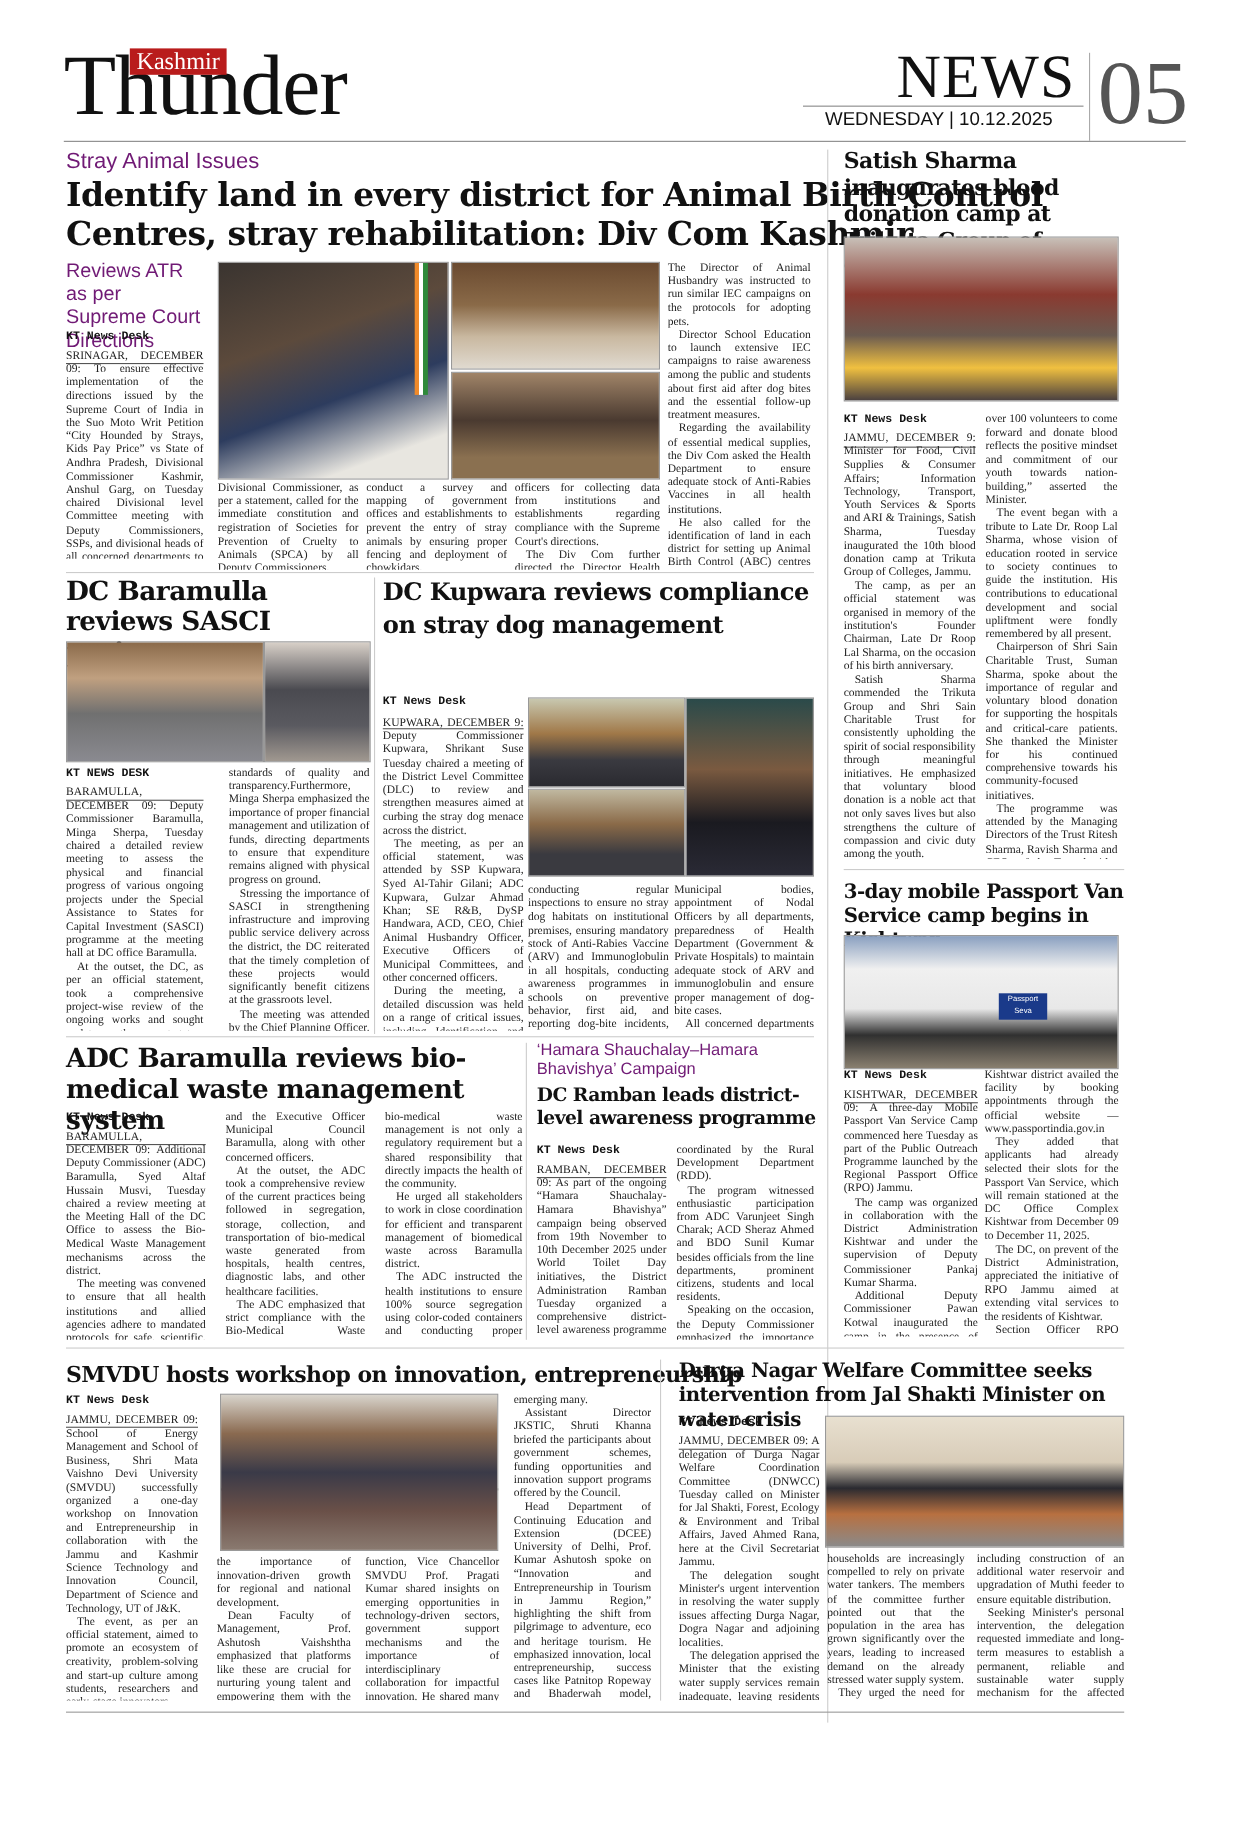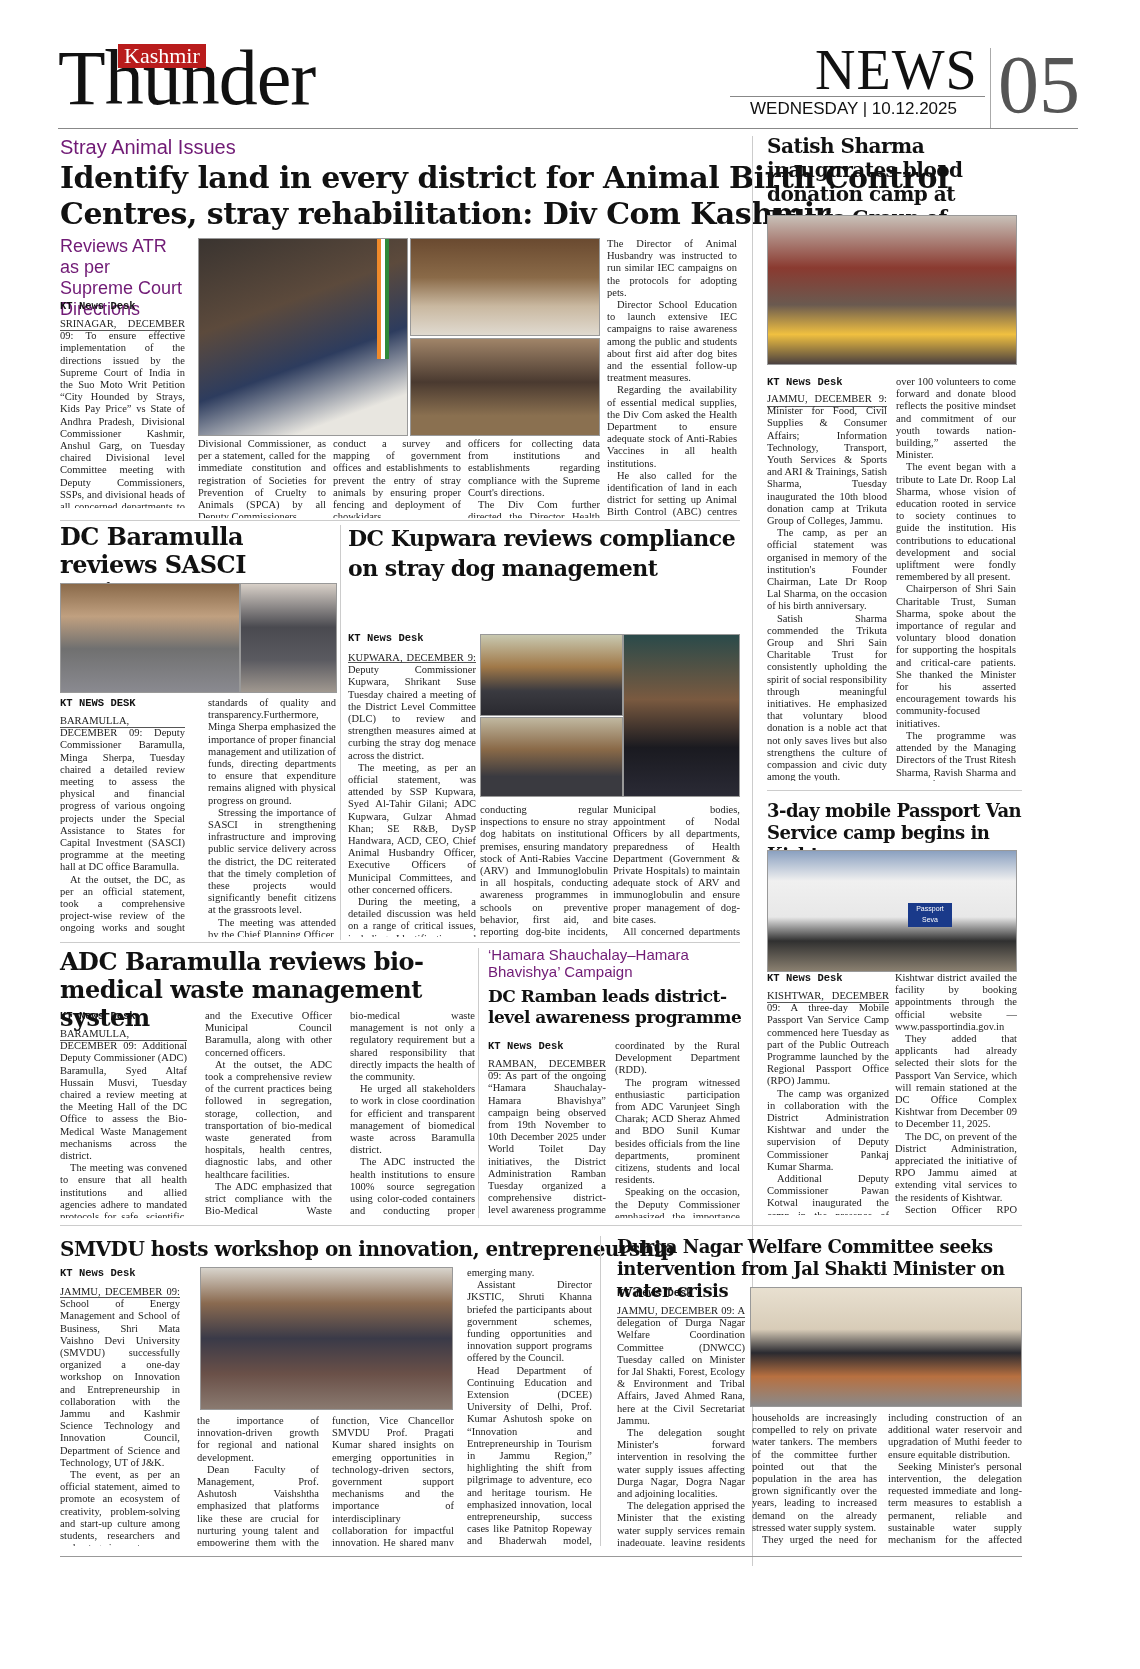--- a/index.html
+++ b/index.html
@@ -76,21 +76,21 @@
 <div class="abs photo" style="left:767px;top:215px;width:250px;height:150px;background:linear-gradient(180deg,#c8c0b8,#8a3a30 35%,#6a5a50 60%,#f0c040 80%,#4a4040)"></div>
 <div class="abs byline" style="left:767px;top:376px;width:120px">KT News Desk</div>
 <div class="abs body" style="left:767px;top:393px;width:120px;height:388px">
     <p>JAMMU, DECEMBER 9: Minister for Food, Civil Supplies &amp; Consumer Affairs; Information Technology, Transport, Youth Services &amp; Sports and ARI &amp; Trainings, Satish Sharma, Tuesday inaugurated the 10th blood donation camp at Trikuta Group of Colleges, Jammu.</p>
     <p>The camp, as per an official statement was organised in memory of the institution's Founder Chairman, Late Dr Roop Lal Sharma, on the occasion of his birth anniversary.</p>
     <p>Satish Sharma commended the Trikuta Group and Shri Sain Charitable Trust for consistently upholding the spirit of social responsibility through meaningful initiatives. He emphasized that voluntary blood donation is a noble act that not only saves lives but also strengthens the culture of compassion and civic duty among the youth.</p>
   </div>
 <div class="abs body" style="left:896px;top:376px;width:120px;height:405px">
     <p>over 100 volunteers to come forward and donate blood reflects the positive mindset and commitment of our youth towards nation-building,” asserted the Minister.</p>
     <p>The event began with a tribute to Late Dr. Roop Lal Sharma, whose vision of education rooted in service to society continues to guide the institution. His contributions to educational development and social upliftment were fondly remembered by all present.</p>
-    <p>Chairperson of Shri Sain Charitable Trust, Suman Sharma, spoke about the importance of regular and voluntary blood donation for supporting the hospitals and critical-care patients. She thanked the Minister for his asserted encouragement towards his community-focused initiatives.</p>
+    <p>Chairperson of Shri Sain Charitable Trust, Suman Sharma, spoke about the importance of regular and voluntary blood donation for supporting the hospitals and critical-care patients. She thanked the Minister for his continued comprehensive towards his community-focused initiatives.</p>
     <p>The programme was attended by the Managing Directors of the Trust Ritesh Sharma, Ravish Sharma and CEOs of the Trust besides the Principals and senior faculty members of the colleges under the Trikuta Group.</p>
   </div>
 <div class="abs hr" style="left:767px;top:790px;width:255px"></div>
 
 <div class="abs hl" style="left:60px;top:523px;width:280px;font-size:24px;line-height:28px">DC Baramulla reviews SASCI projects</div>
 <div class="abs photo" style="left:60px;top:583px;width:180px;height:110px;background:linear-gradient(180deg,#8a6a4a,#c0a080 30%,#707070 60%,#8a8a90)"></div>
 <div class="abs photo" style="left:240px;top:583px;width:97px;height:110px;background:linear-gradient(180deg,#d8d0c8,#4a4a50 40%,#5a5a60 70%,#a09890)"></div>
 <div class="abs byline" style="left:60px;top:697px;width:125px">KT NEWS DESK</div>
 <div class="abs body" style="left:60px;top:715px;width:125px;height:222px">
     <p>BARAMULLA, DECEMBER 09: Deputy Commissioner Baramulla, Minga Sherpa, Tuesday chaired a detailed review meeting to assess the physical and financial progress of various ongoing projects under the Special Assistance to States for Capital Investment (SASCI) programme at the meeting hall at DC office Baramulla.</p>
@@ -191,21 +191,21 @@
     <p>emerging many.</p>
     <p>Assistant Director JKSTIC, Shruti Khanna briefed the participants about government schemes, funding opportunities and innovation support programs offered by the Council.</p>
     <p>Head Department of Continuing Education and Extension (DCEE) University of Delhi, Prof. Kumar Ashutosh spoke on “Innovation and Entrepreneurship in Tourism in Jammu Region,” highlighting the shift from pilgrimage to adventure, eco and heritage tourism. He emphasized innovation, local entrepreneurship, success cases like Patnitop Ropeway and Bhaderwah model, challenges of seasonality, skills and opportunities in wellness and digital platforms, advocating a balanced, sustainable ecosystem.</p>
   </div>
 <div class="abs vr" style="left:600px;top:1236px;height:310px"></div>
 
 <div class="abs hl" style="left:617px;top:1236px;width:410px;font-size:18px;line-height:22px">Durga Nagar Welfare Committee seeks intervention from Jal Shakti Minister on water crisis</div>
 <div class="abs byline" style="left:617px;top:1287px;width:128px">KT News Desk</div>
 <div class="abs body" style="left:617px;top:1305px;width:128px;height:241px">
     <p>JAMMU, DECEMBER 09: A delegation of Durga Nagar Welfare Coordination Committee (DNWCC) Tuesday called on Minister for Jal Shakti, Forest, Ecology &amp; Environment and Tribal Affairs, Javed Ahmed Rana, here at the Civil Secretariat Jammu.</p>
-    <p>The delegation sought Minister's forward intervention in resolving the water supply issues affecting Durga Nagar, Dogra Nagar and adjoining localities.</p>
+    <p>The delegation sought Minister's urgent intervention in resolving the water supply issues affecting Durga Nagar, Dogra Nagar and adjoining localities.</p>
     <p>The delegation apprised the Minister that the existing water supply services remain inadequate, leaving residents to face hardships due to irregular and insufficient water availability.</p>
   </div>
 <div class="abs photo" style="left:750px;top:1287px;width:272px;height:120px;background:linear-gradient(180deg,#e8e0d0,#d8ccb8 35%,#2a2a30 55%,#b87040 75%,#8a8a8a)"></div>
 <div class="abs body" style="left:752px;top:1412px;width:125px;height:134px">
     <p>households are increasingly compelled to rely on private water tankers. The members of the committee further pointed out that the population in the area has grown significantly over the years, leading to increased demand on the already stressed water supply system.</p>
     <p>They urged the need for comprehensive upgradation of the existing infrastructure,</p>
   </div>
 <div class="abs body" style="left:888px;top:1412px;width:134px;height:134px">
     <p>including construction of an additional water reservoir and upgradation of Muthi feeder to ensure equitable distribution.</p>
     <p>Seeking Minister's personal intervention, the delegation requested immediate and long-term measures to establish a permanent, reliable and sustainable water supply mechanism for the affected neighbourhoods.</p>

